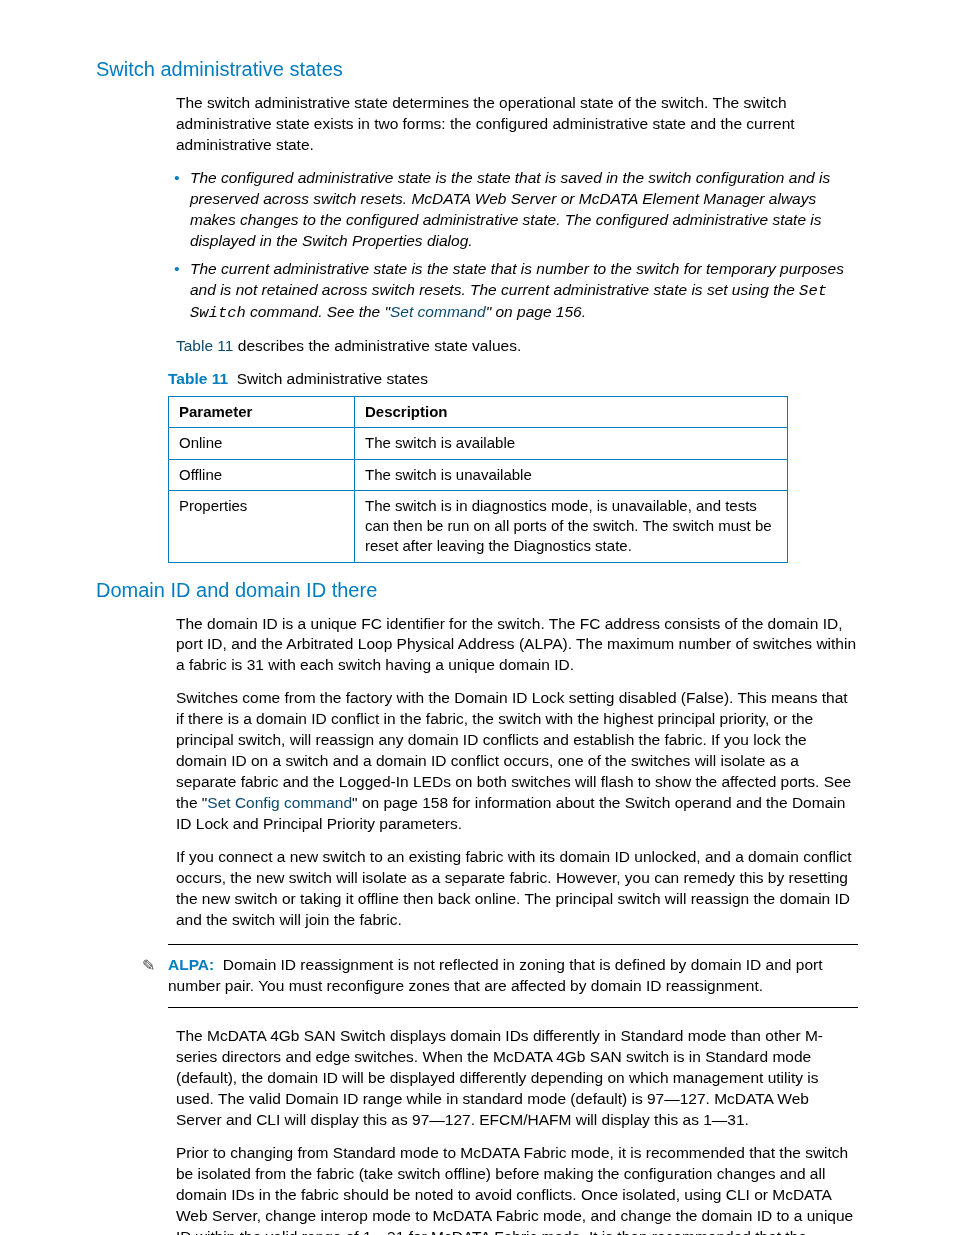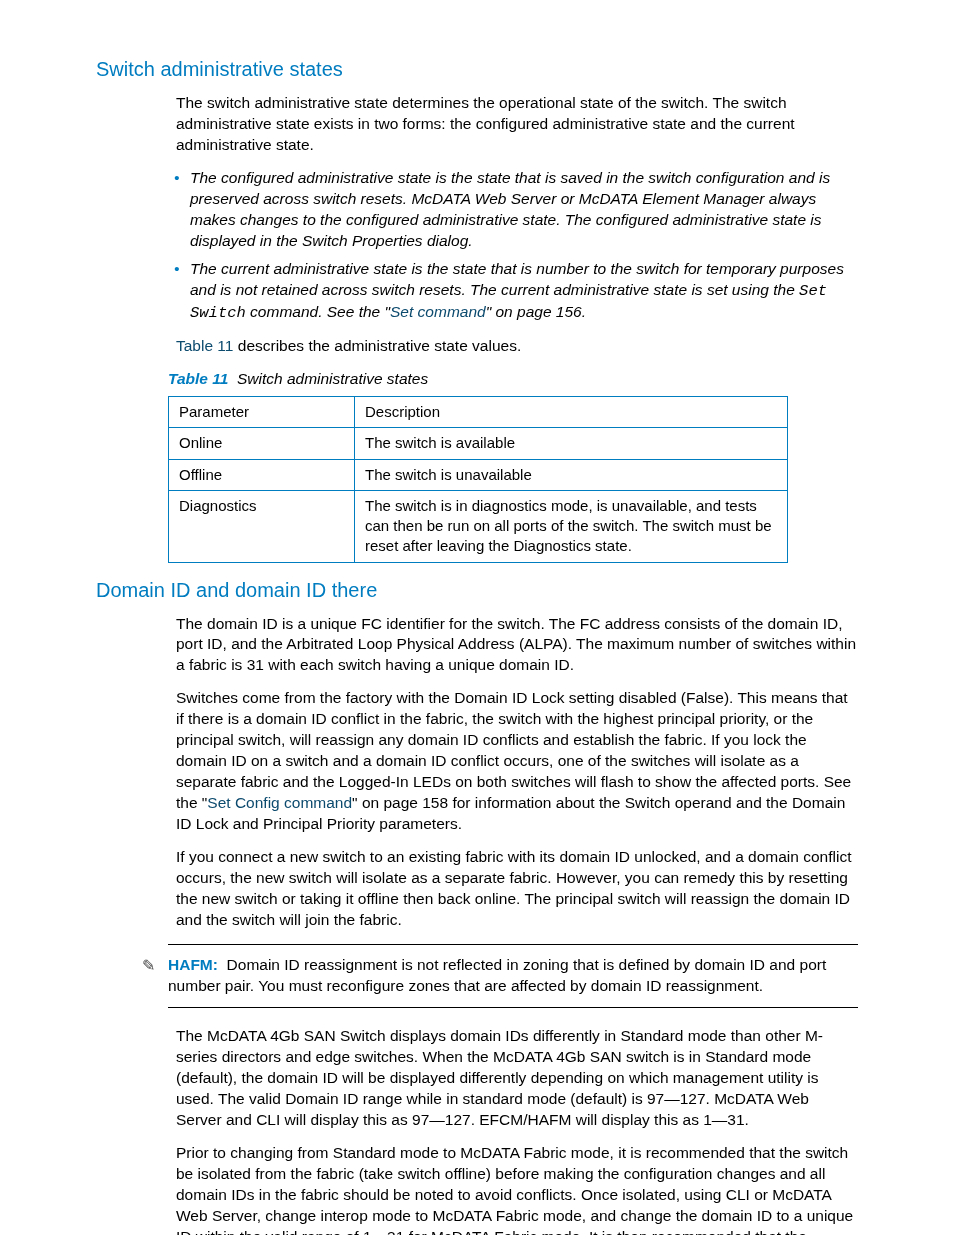--- a/index.html
+++ b/index.html
@@ -33,36 +33,36 @@
     position: relative;
   }
   li::before {
     content: "•";
     position: absolute;
     left: -16px;
     color: #007cc0;
   }
   .link { color: #0c4a6e; }
   .mono { font-family: "Courier New", monospace; }
-  .caption { margin: 8px 0 6px 0; font-style: italic; }
+  .caption { margin: 8px 0 6px 0; }
   .caption-label { color: #007cc0; font-weight: bold; }
   table {
     border-collapse: collapse;
     width: 620px;
     margin-bottom: 14px;
     border: 1.5px solid #007cc0;
   }
   th, td {
     border: 1px solid #007cc0;
     padding: 5px 10px;
     text-align: left;
     vertical-align: top;
     font-size: 15px;
   }
-  th { font-weight: normal; }
+  th { font-weight: bold; }
   .col-param { width: 165px; }
   .note-block {
     border-top: 1px solid #000;
     border-bottom: 1px solid #000;
     padding: 10px 0;
     margin: 14px 0 18px 0;
     position: relative;
   }
   .note-icon {
     position: absolute;
@@ -99,35 +99,35 @@
     </tr>
     <tr>
       <td>Online</td>
       <td>The switch is available</td>
     </tr>
     <tr>
       <td>Offline</td>
       <td>The switch is unavailable</td>
     </tr>
     <tr>
-      <td>Diagnostics</td>
+      <td>Properties</td>
       <td>The switch is in diagnostics mode, is unavailable, and tests can then be run on all ports of the switch. The switch must be reset after leaving the Diagnostics state.</td>
     </tr>
   </tbody>
     </table>
 </div>
 
 <h2>Domain ID and domain ID there</h2>
 <div class="section-body">
   <p>The domain ID is a unique FC identifier for the switch. The FC address consists of the domain ID, port ID, and the Arbitrated Loop Physical Address (ALPA). The maximum number of switches within a fabric is 31 with each switch having a unique domain ID.</p>
   <p>
     <span>Switches come from the factory with the Domain ID Lock setting disabled (False). This means that if there is a domain ID conflict in the fabric, the switch with the highest principal priority, or the principal switch, will reassign any domain ID conflicts and establish the fabric. If you lock the domain ID on a switch and a domain ID conflict occurs, one of the switches will isolate as a separate fabric and the Logged-In LEDs on both switches will flash to show the affected ports. See the "</span><span class="link">Set Config command</span><span>" on page 158 for information about the Switch operand and the Domain ID Lock and Principal Priority parameters.</span>
   </p>
   <p>If you connect a new switch to an existing fabric with its domain ID unlocked, and a domain conflict occurs, the new switch will isolate as a separate fabric. However, you can remedy this by resetting the new switch or taking it offline then back online. The principal switch will reassign the domain ID and the switch will join the fabric.</p>
 
   <div class="note-block">
     <span class="note-icon">✎</span>
-    <span class="note-label">HAFM:</span>&nbsp;&nbsp;<span>Domain ID reassignment is not reflected in zoning that is defined by domain ID and port number pair. You must reconfigure zones that are affected by domain ID reassignment.</span>
+    <span class="note-label">ALPA:</span>&nbsp;&nbsp;<span>Domain ID reassignment is not reflected in zoning that is defined by domain ID and port number pair. You must reconfigure zones that are affected by domain ID reassignment.</span>
   </div>
 
   <p>The McDATA 4Gb SAN Switch displays domain IDs differently in Standard mode than other M-series directors and edge switches. When the McDATA 4Gb SAN switch is in Standard mode (default), the domain ID will be displayed differently depending on which management utility is used. The valid Domain ID range while in standard mode (default) is 97—127. McDATA Web Server and CLI will display this as 97—127. EFCM/HAFM will display this as 1—31.</p>
   <p>Prior to changing from Standard mode to McDATA Fabric mode, it is recommended that the switch be isolated from the fabric (take switch offline) before making the configuration changes and all domain IDs in the fabric should be noted to avoid conflicts. Once isolated, using CLI or McDATA Web Server, change interop mode to McDATA Fabric mode, and change the domain ID to a unique ID within the valid range of 1—31 for McDATA Fabric mode. It is then recommended that the Domain ID be locked to prevent conflict within the fabric. When all changes have been made and the switch has been brought back online, it should then be added into the fabric.</p>
 </div>
 
 </body></html>

